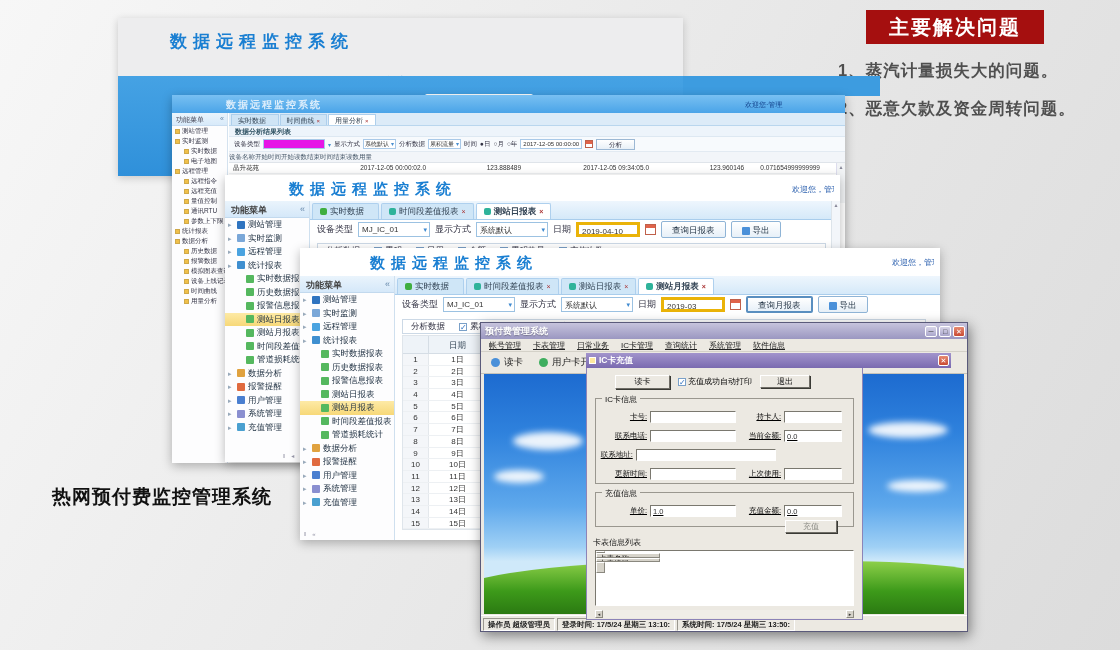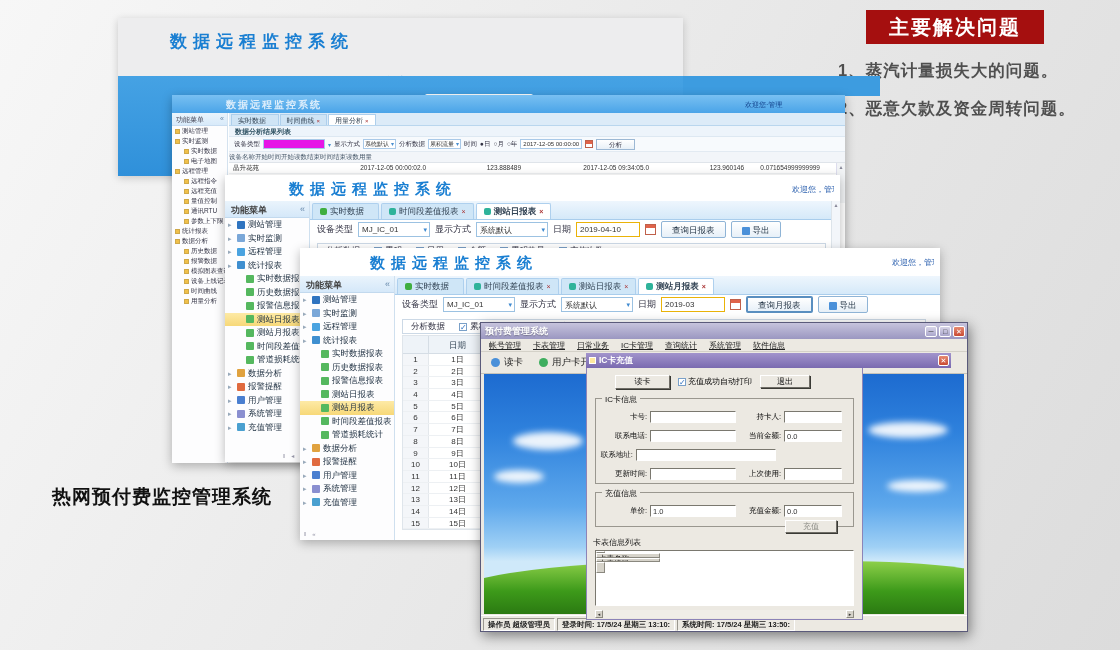--- a/index.html
+++ b/index.html
@@ -62,21 +62,21 @@
   .sidebar { position:absolute; left:0; bottom:0; background:#fdfdfe; border-right:1px solid #cfe0ef; }
   .side-h { height:17px; background:linear-gradient(180deg,#eaf4fc,#d5e8f9); border-bottom:1px solid #c2d9ee; font-size:9px; font-weight:bold; color:#444; padding:3px 4px 0 6px; }
   .side-h .cl { float:right; color:#68a; font-weight:normal; }
   .t-item { font-size:8.5px; line-height:13.5px; height:13.5px; color:#234; white-space:nowrap; overflow:hidden; display:flex; align-items:center; gap:3px; }
   .t-item .arr { color:#9ab; font-size:7px; width:6px; flex:none; visibility:visible; }
   .t-item .ic { width:8px; height:8px; border-radius:1px; flex:none; background:#5a9fd8; }
   .t-item.hl { background:linear-gradient(180deg,#fdeaa6,#f7d878); }
   .filters { position:absolute; display:flex; align-items:center; gap:5px; font-size:9px; color:#334; }
   .cmb { height:15px; min-width:72px; background:#fff; border:1px solid #9cc2e2; font-size:8px; padding:2px 3px 0 3px; position:relative; color:#333; }
   .cmb .ar { position:absolute; right:2px; top:3px; color:#3f8ad0; font-size:7px; }
-  .dt { height:15px; width:64px; background:#fff; border:1px solid #eab308; font-size:8px; padding:2px 0 0 3px; color:#333; }
+  .dt { height:15px; width:64px; background:#fff; border:3px solid #eab308; font-size:8px; padding:2px 0 0 3px; color:#333; }
   .btn { height:17px; font-size:8.5px; padding:2px 10px 0 10px; background:linear-gradient(180deg,#fff,#e7f0f8); border:1px solid #8fb4d6; border-radius:2px; color:#234; display:flex; align-items:center; gap:3px; }
   .btn .bic { width:8px; height:8px; background:#4a90d9; border-radius:1px; }
   .chkrow { position:absolute; border:1px solid #ccd9e6; background:#fff; display:flex; align-items:center; gap:14px; font-size:8.5px; color:#334; padding-left:8px; }
   .chk { display:flex; align-items:center; gap:3px; }
   .cb { width:8px; height:8px; border:1px solid #7aa0c8; background:#fff; color:#2a6fc0; font-size:8px; line-height:7px; text-align:center; }
   .vscroll { position:absolute; width:9px; background:#f3f6fa; border-left:1px solid #dde4ea; font-size:6px; color:#889; text-align:center; }
   .pagemarks { position:absolute; font-size:6px; color:#99a; letter-spacing:2px; }
 
   .w3 { left:225px; top:175px; width:615px; height:287px; z-index:3; }
   .w3 .hd .t { left:64px; }
@@ -131,21 +131,21 @@
   .dlg-title .dic { width:7px; height:7px; background:#ffe9a0; border:1px solid #fff; margin-right:3px; }
   .dlg-title .t { flex:1; font-size:8.5px; font-weight:bold; color:#fff; }
   .dlg-title .x { width:11px; height:11px; background:linear-gradient(180deg,#e68a72,#c94a32); border:1px solid #fff; border-radius:2px; color:#fff; font-size:7px; line-height:9px; text-align:center; }
   .dlg-body { position:absolute; left:105px; top:45px; width:277px; height:252px; background:#ece9e2; border:1px solid #8c84b8; border-top:none; z-index:7; padding:5px 0 0 0; }
   .xpbtn { background:#ece9e2; border:1px solid; border-color:#fff #6f6d66 #6f6d66 #fff; box-shadow:1px 1px 0 #3a3a35; font-size:8px; color:#111; text-align:center; }
   .dlg-row1 { display:flex; align-items:center; gap:8px; padding-left:28px; height:17px; }
   .dlg-row1 .xpbtn { width:55px; height:14px; line-height:12px; }
   .dlg-row1 .chk { font-size:8px; gap:2px; }
   .grp { position:relative; margin:8px 8px 0 8px; border:1px solid #9a978f; padding-top:8px; }
   .grp .leg { position:absolute; left:6px; top:-5px; background:#ece9e2; font-size:8px; color:#111; padding:0 3px; }
-  .frow { display:flex; align-items:center; height:19px; padding-left:2px; }
+  .frow { display:flex; align-items:center; height:19px; padding-left:2px;text-decoration:underline; }
   .frow .lab { width:52px; text-align:right; font-size:7.5px; color:#111; padding-right:3px; white-space:nowrap; }
   .inp { height:12px; background:#fff; border:1px solid; border-color:#7a786f #fff #fff #7a786f; font-size:7.5px; padding:1px 0 0 2px; color:#333; }
   .frow .i1 { width:86px; } .frow .i1.wide { width:196px; }
   .frow .lab2 { width:48px; text-align:right; font-size:7.5px; padding-right:3px; white-space:nowrap; }
   .frow .i2 { width:58px; }
   .charge { position:absolute; right:16px; bottom:-7px; width:52px; height:13px; line-height:11px; color:#8a8a84; }
   .g3lab { font-size:8px; color:#111; padding:10px 0 2px 6px; }
   .g3tbl { margin:0 8px; height:56px; background:#fff; border:1px solid; border-color:#7a786f #fff #fff #7a786f; font-size:7.5px; }
   .g3hd { display:flex; height:11px;flex-direction:column; }
   .g3hd span { background:#d6d3ca; border:1px solid; border-color:#fff #8a887f #8a887f #fff; padding-left:2px; overflow:hidden; }

